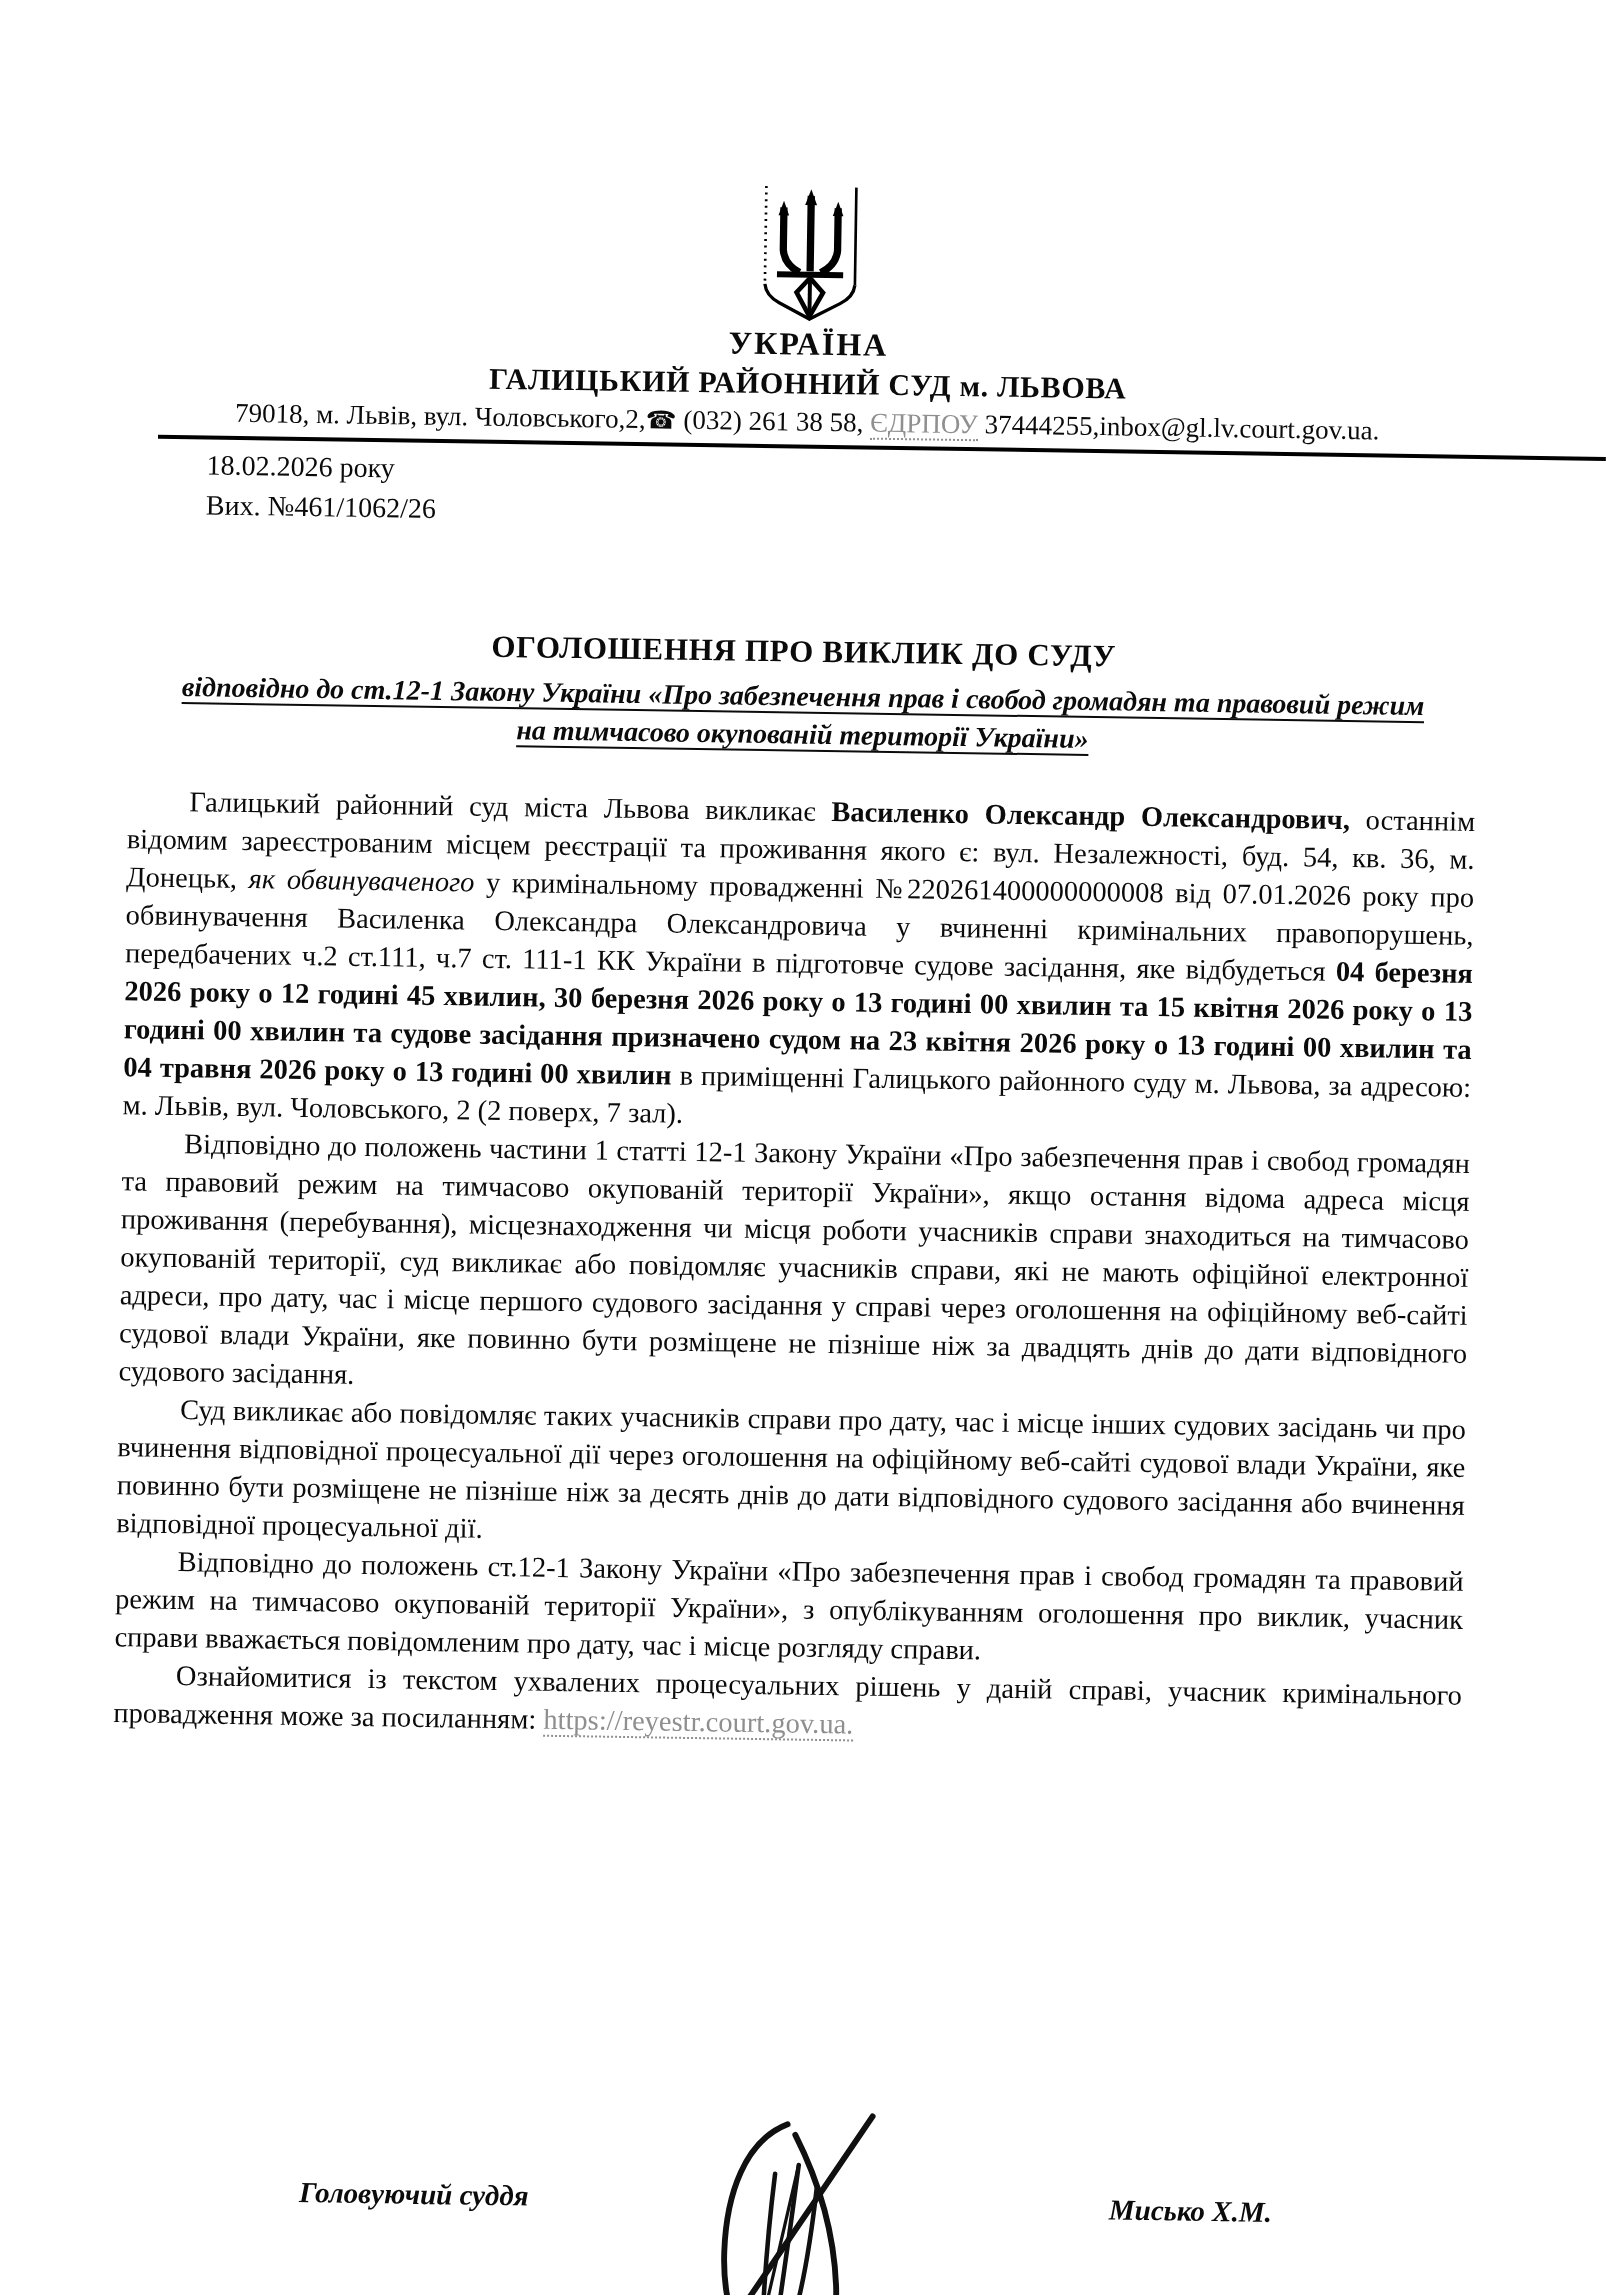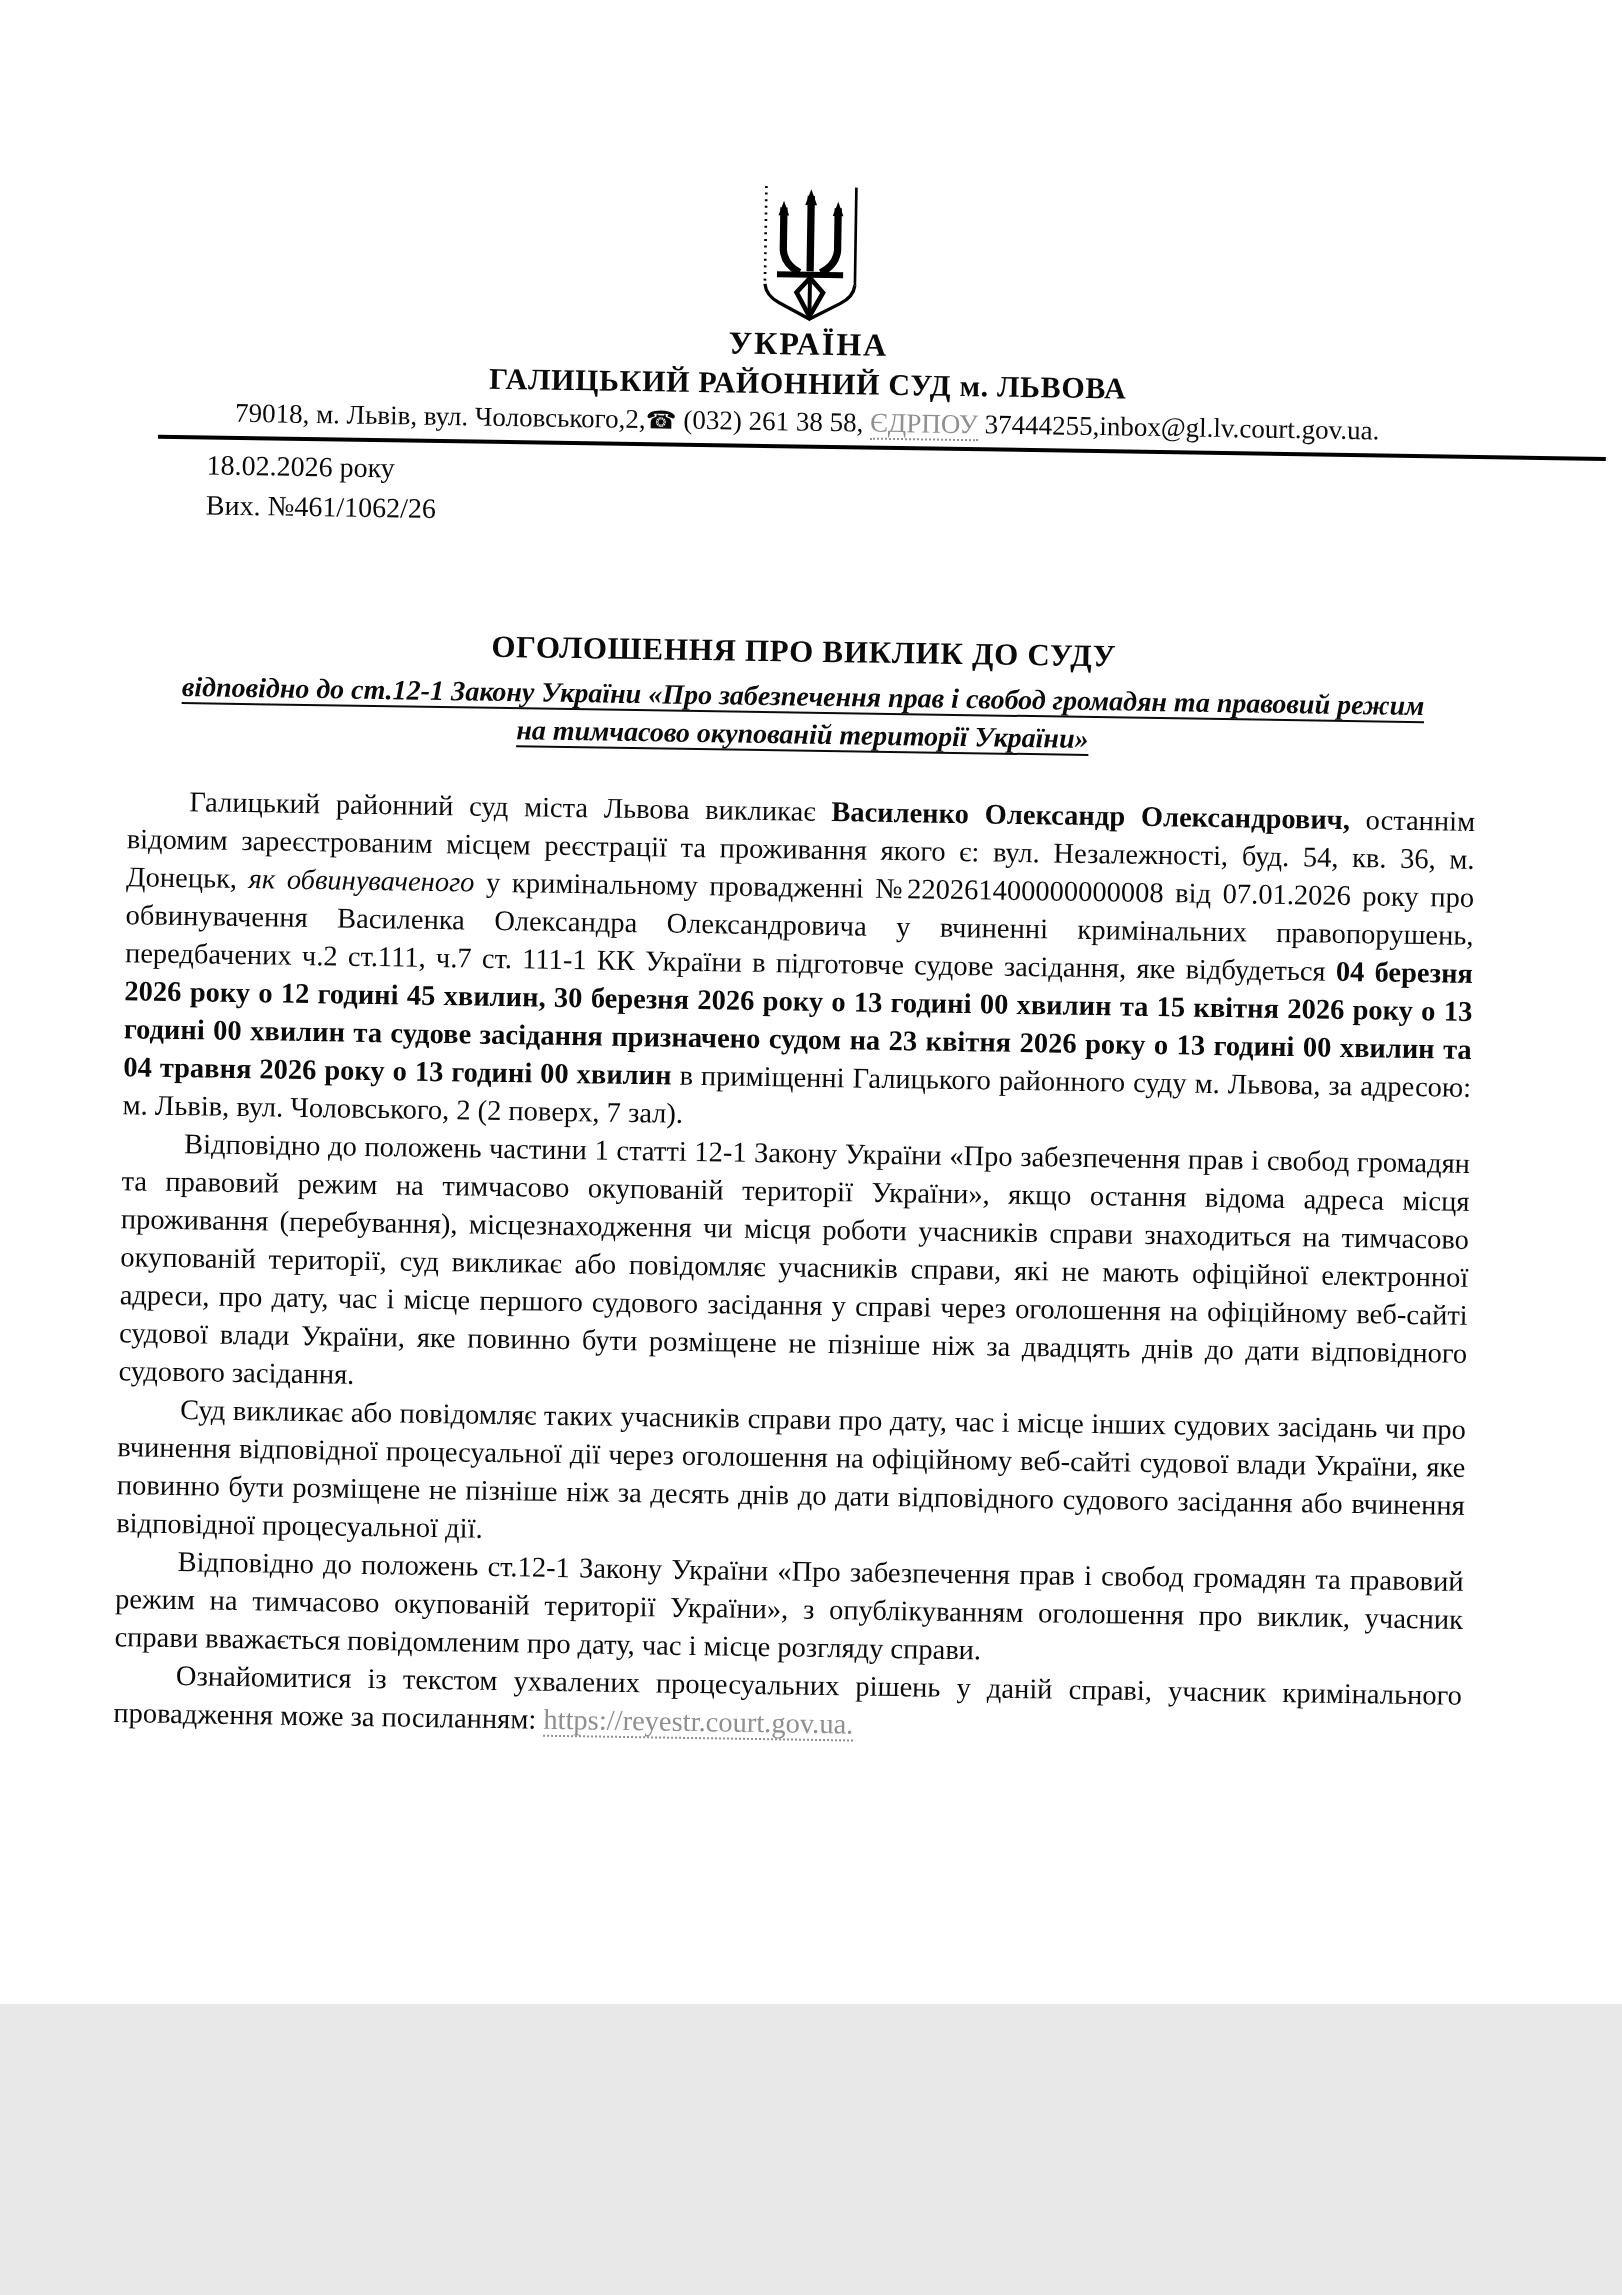--- a/index.html
+++ b/index.html
@@ -1,18 +1,18 @@
 <!DOCTYPE html>
 <html style="font-size:10.5px"><head>
 <meta charset="utf-8">
 <style>
   html,body{margin:0;padding:0;background:#e8e8e8;}
   .page{
     position:relative;
-    width:1622px;height:2004px;
+    width:1622px;height:2295px;
     background:#ffffff;
     overflow:hidden;
     font-family:"Liberation Serif","DejaVu Serif",serif;
     color:#0b0b0b;
   }
   .content{
     position:relative;
     width:1622px;height:2295px;
     transform:rotate(0.88deg);
     transform-origin:52px 0;

